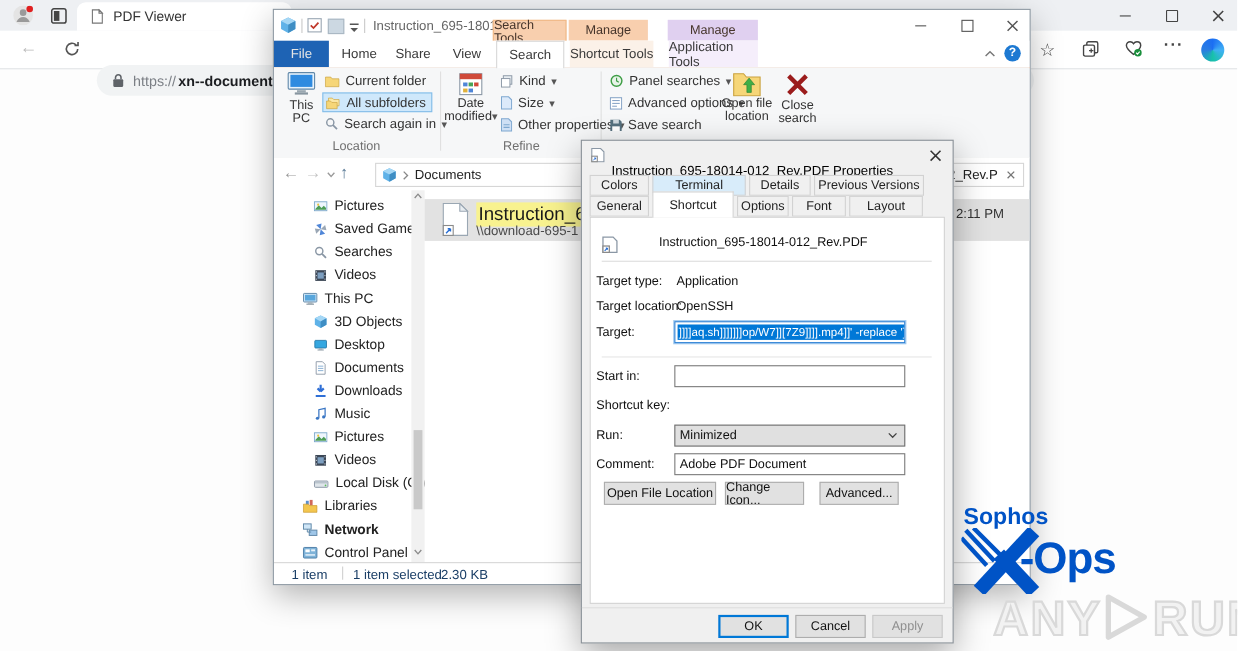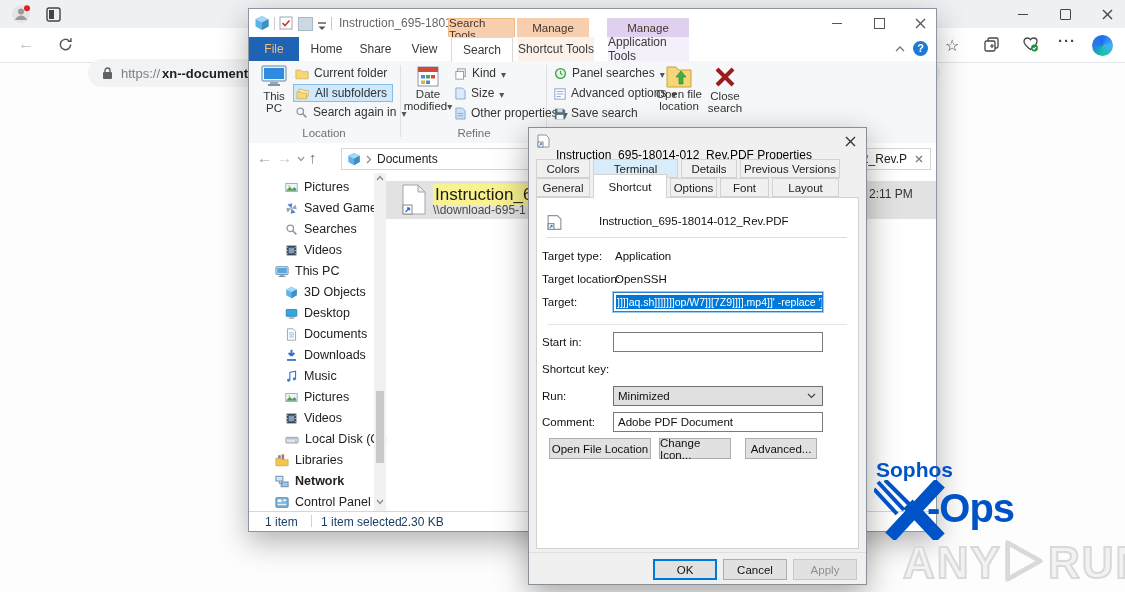--- a/index.html
+++ b/index.html
@@ -58,20 +58,29 @@
           <path d="M3 15c1.2-3 3.5-4.5 6-4.5s4.8 1.5 6 4.5" fill="#9a9a9a"></path>
           <circle cx="15" cy="3.2" r="3" fill="#e02020"></circle>
         </svg>
     </span>
     <span class="a ic" style="left:46px;top:7px">
       <svg width="15" height="15" viewBox="0 0 15 15">
           <rect x="1" y="1" width="13" height="13" rx="2" fill="none" stroke="#444" stroke-width="1.4"></rect>
           <rect x="3" y="3" width="5" height="9" fill="#444"></rect>
         </svg>
     </span>
+    <div class="a btab">
+      <span class="ic">
+        <svg width="13" height="14" viewBox="0 0 13 14">
+            <path d="M2 1h6l3 3v9H2z" fill="#fff" stroke="#777"></path>
+            <path d="M8 1l3 3H8z" fill="#ddd" stroke="#777"></path>
+          </svg>
+      </span>
+      <span>PDF Viewer</span>
+    </div>
     <span class="a wc" style="left:1008px;top:4px">
         <span style="width:10px;height:0;border-bottom:1.6px solid #444"></span>
       </span>
     <span class="a wc" style="left:1050px;top:4px">
         <span style="width:9px;height:9px;border:1.4px solid #444;border-radius:1px"></span>
       </span>
     <span class="a wc" style="left:1092px;top:4px">
       <svg width="11" height="11" viewBox="0 0 11 11">
           <path d="M1 1l9 9M10 1l-9 9" stroke="#444" stroke-width="1.4"></path>
         </svg>
@@ -157,21 +166,21 @@
     <span class="a wc" style="left:615px;top:4px">
         <span style="width:9px;height:9px;border:1.2px solid #555"></span>
       </span>
     <span class="a wc" style="left:656px;top:4px">
       <svg width="11" height="11" viewBox="0 0 11 11">
           <path d="M1 1l9 9M10 1l-9 9" stroke="#555" stroke-width="1.3"></path>
         </svg>
     </span>
 
     <div class="a" style="left:0;top:28px;width:687px;height:24px;background:#fff;border-bottom:1px solid #e8823c"></div>
-    <div class="a extab" style="left:0;width:50px;background:#1e63b4;color:#fdba74">
+    <div class="a extab" style="left:0;width:50px;background:#1e63b4;color:#e5e5e5">
         <span>File</span>
       </div>
     <div class="a extab" style="left:55px;width:45px">
         <span>Home</span>
       </div>
     <div class="a extab" style="left:103px;width:47px">
         <span>Share</span>
       </div>
     <div class="a extab" style="left:153px;width:45px">
         <span>View</span>

